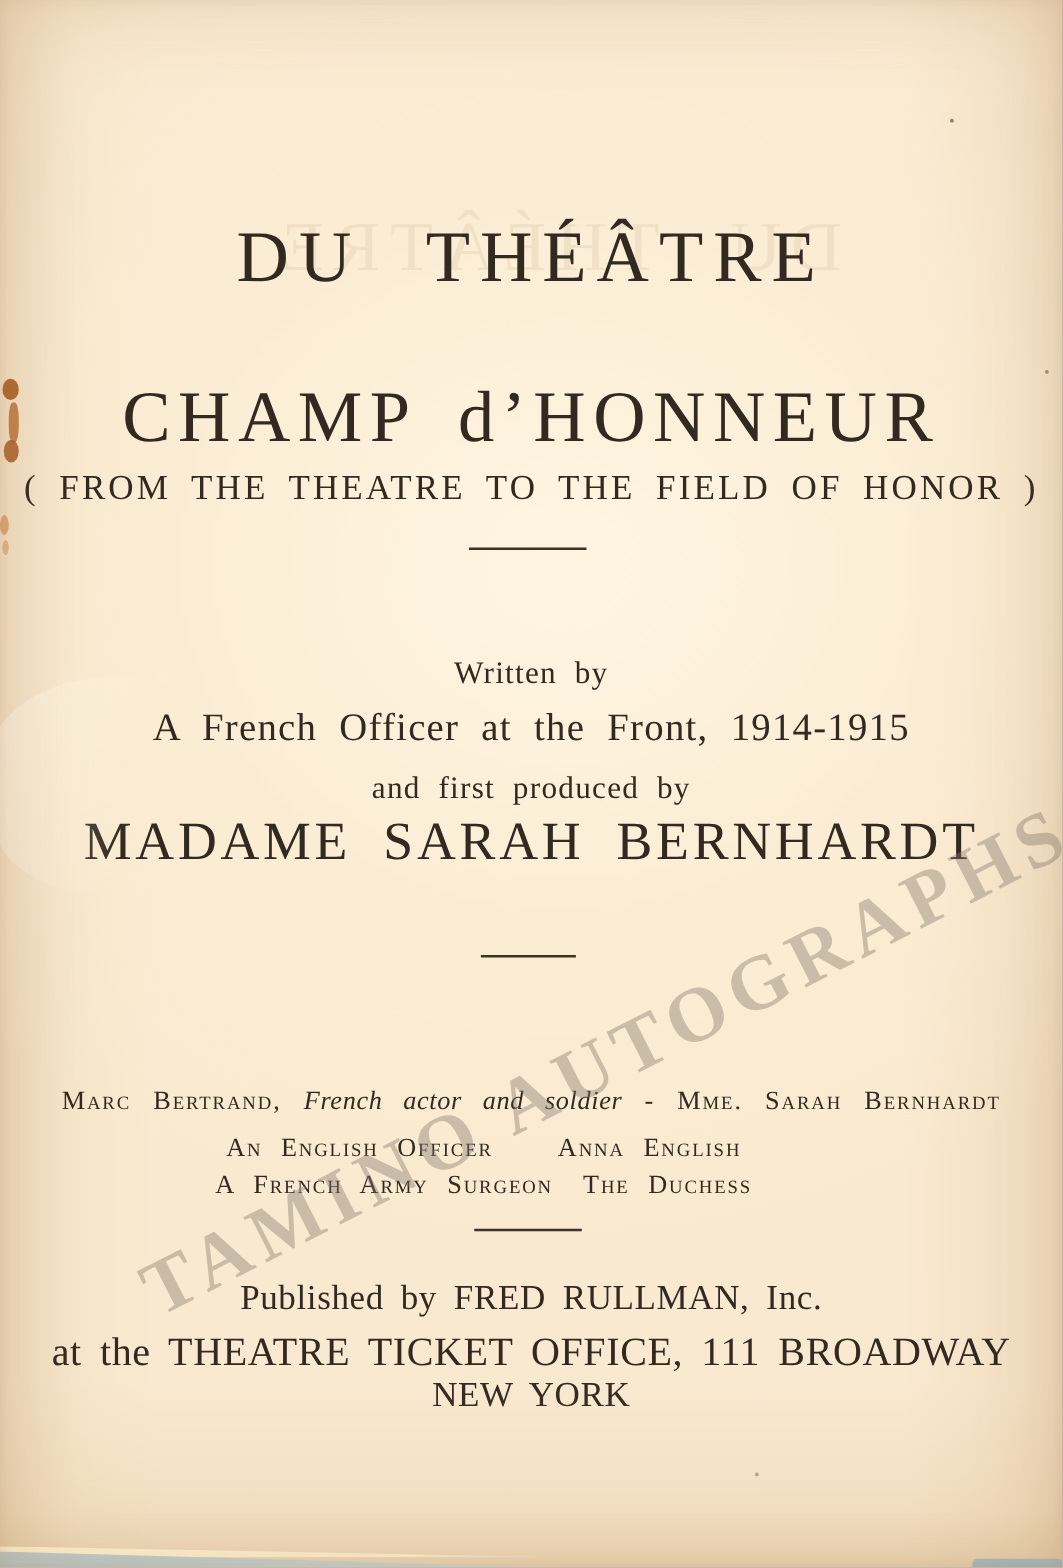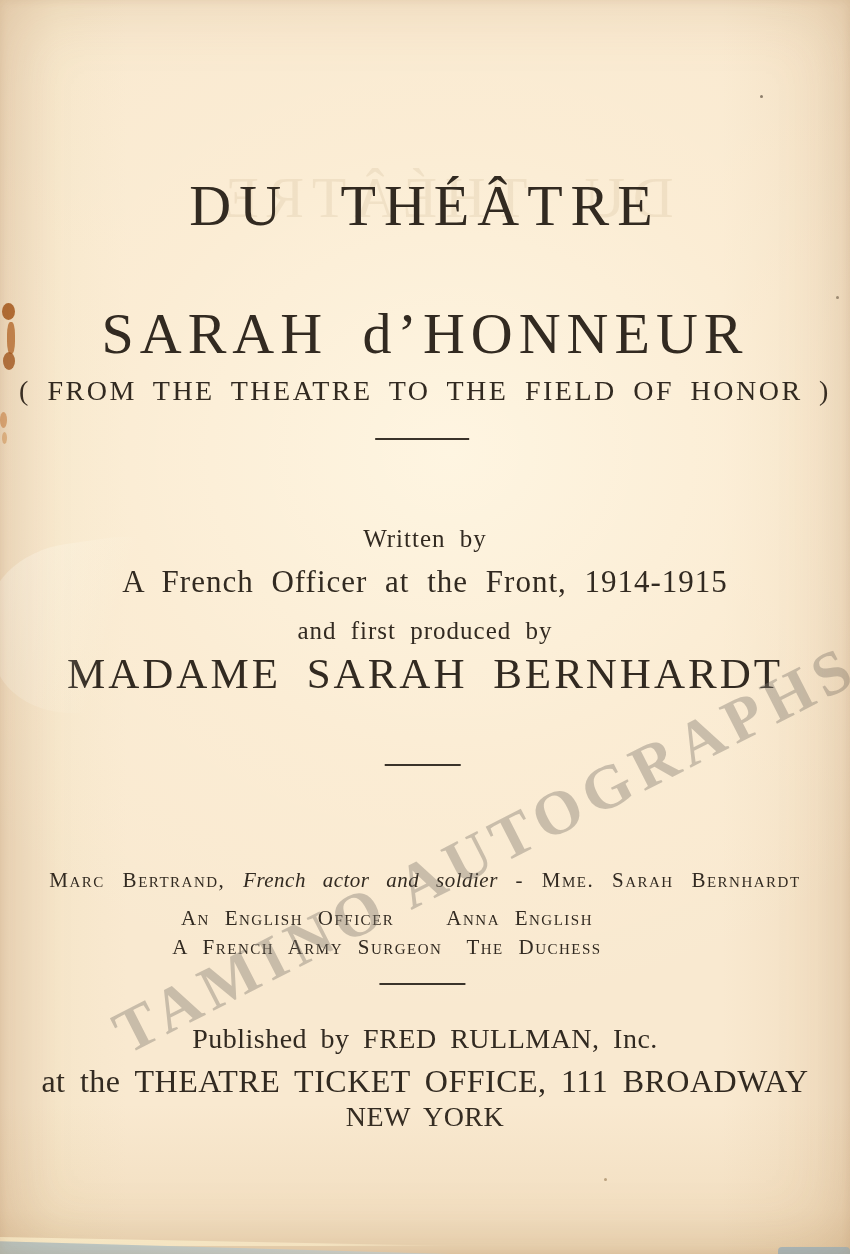--- a/index.html
+++ b/index.html
@@ -85,21 +85,21 @@
     background:#a9bac0;border-radius:4px 4px 0 0;}
 </style>
 </head>
 <body>
 
 <div class="page">
 
   <div class="ghost">DU THÉÂTRE</div>
 
   <div class="line title-big" style="top:172px">DU THÉÂTRE</div>
-  <div class="line title-big" style="top:300px;letter-spacing:6px;word-spacing:14px;">SARAH d’HONNEUR</div>
+  <div class="line title-big" style="top:300px;letter-spacing:6px;word-spacing:14px;">CHAMP d’HONNEUR</div>
   <div class="line subtitle" style="top:375px">( FROM THE THEATRE TO THE FIELD OF HONOR )</div>
 
   <div class="divider d1"></div>
 
   <div class="line byline" style="top:525px">Written by</div>
   <div class="line author" style="top:564px">A French Officer at the Front, 1914-1915</div>
   <div class="line byline" style="top:617px">and first produced by</div>
   <div class="line producer" style="top:649px">MADAME SARAH BERNHARDT</div>
 
   <div class="divider d2"></div>

